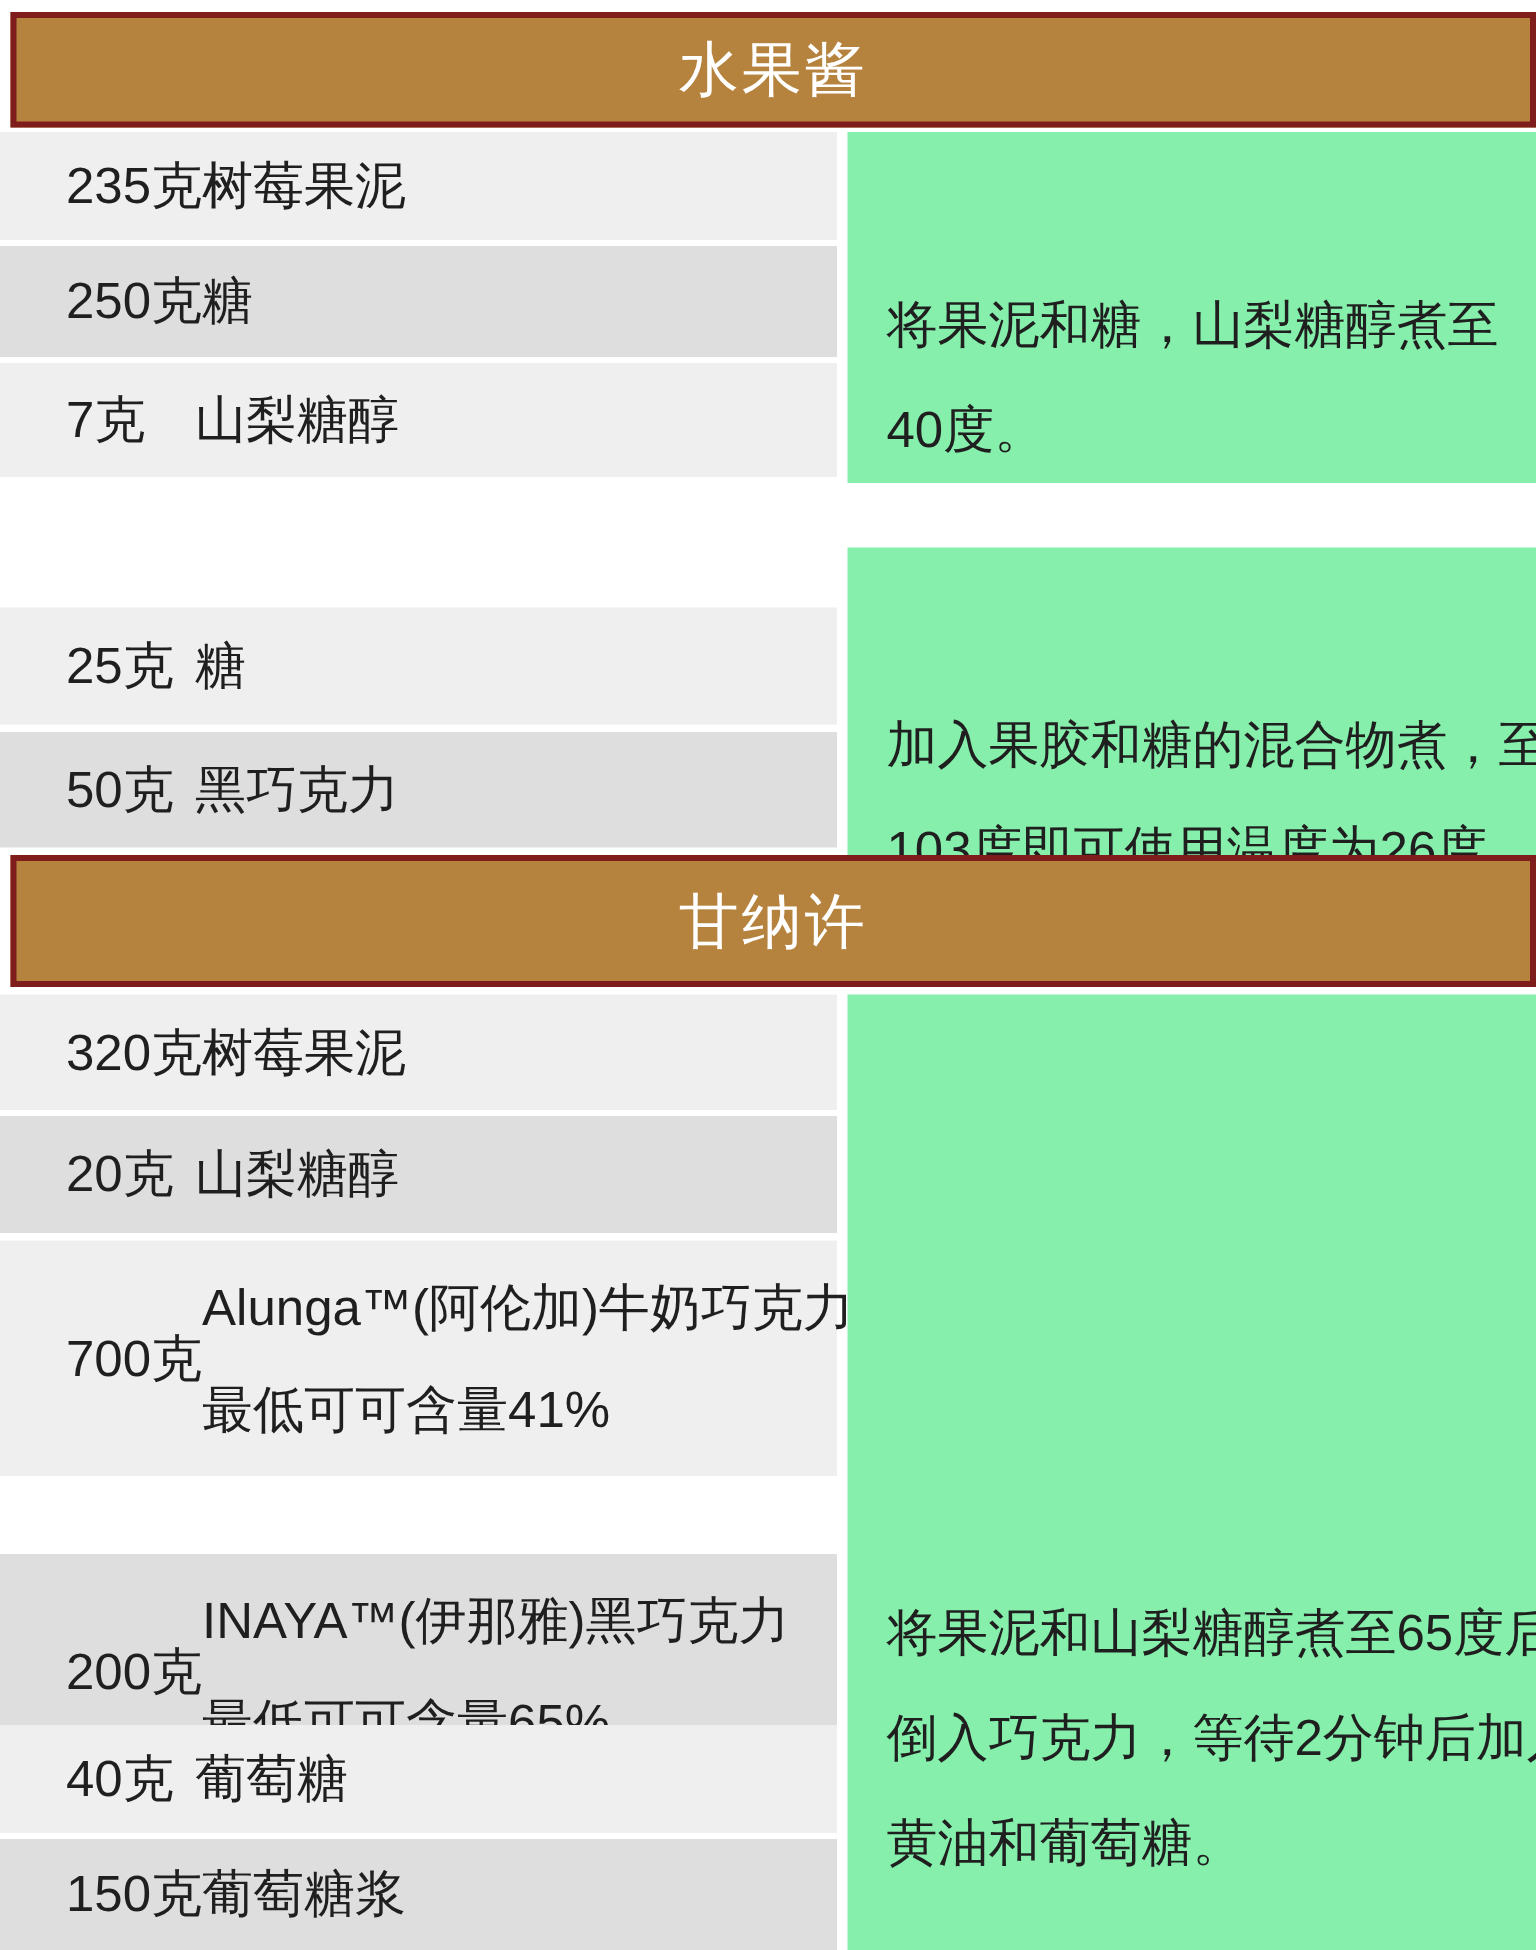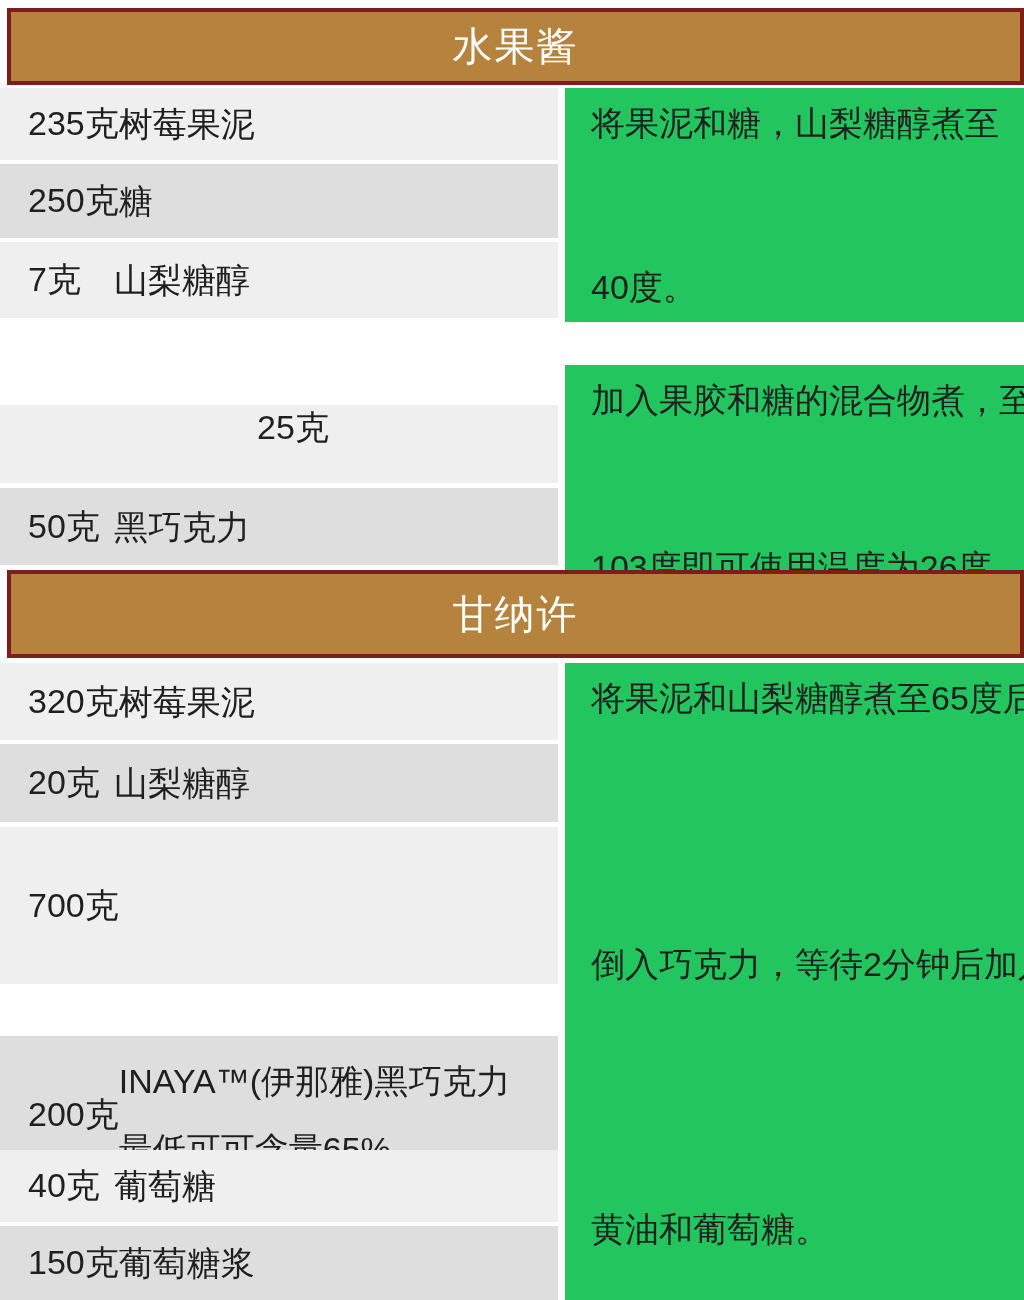--- a/index.html
+++ b/index.html
@@ -31,38 +31,38 @@
     left: 0;
     width: 558px;
     display: flex;
     align-items: center;
     box-sizing: border-box;
   }
   .row-light { background: #efefef; }
   .row-dark  { background: #dedede; }
   .amount {
     flex: 0 0 86px;
-    padding-left: 28px;
+    padding-left: 44px;
     font-size: 34px;
     white-space: nowrap;
   }
   .iname {
     font-size: 34px;
     line-height: 68px;
   }
   .iname .nline { white-space: nowrap; }
   .instr-cell {
     position: absolute;
     left: 565px;
     width: 459px;
-    background: #22c55e;
+    background: #86efac;
     box-sizing: border-box;
     display: flex;
     flex-direction: column;
-    justify-content: space-between;
+    justify-content: flex-end;
     padding-left: 26px;
     padding-right: 6px;
   }
   .instr-cell.lift { padding-bottom: 36px; }
   .instr-line {
     font-size: 34px;
     line-height: 70px;
     white-space: nowrap;
   }
 </style>
@@ -86,21 +86,21 @@
     <div class="iname">
         <div class="nline">糖</div>
       </div>
   </div>
   <div class="ing-row row-light" style="top:242px; height:76px;">
     <div class="amount">7克</div>
     <div class="iname">
         <div class="nline">山梨糖醇</div>
       </div>
   </div>
-  <div class="ing-row row-light" style="top:405px; height:78px;flex-direction:column;">
+  <div class="ing-row row-light" style="top:405px; height:78px;">
     <div class="amount">25克</div>
     <div class="iname">
         <div class="nline">糖</div>
       </div>
   </div>
   <div class="ing-row row-dark" style="top:488px; height:77px;">
     <div class="amount">50克</div>
     <div class="iname">
         <div class="nline">黑巧克力</div>
       </div>
@@ -126,20 +126,24 @@
       </div>
   </div>
   <div class="ing-row row-dark" style="top:744px; height:78px;">
     <div class="amount">20克</div>
     <div class="iname">
         <div class="nline">山梨糖醇</div>
       </div>
   </div>
   <div class="ing-row row-light" style="top:827px; height:157px;">
     <div class="amount">700克</div>
+    <div class="iname">
+      <div class="nline">Alunga™(阿伦加)牛奶巧克力</div>
+      <div class="nline">最低可可含量41%</div>
+    </div>
   </div>
   <div class="ing-row row-dark" style="top:992px; height:157px;margin-top:44px;">
     <div class="amount">200克</div>
     <div class="iname">
       <div class="nline">INAYA™(伊那雅)黑巧克力</div>
       <div class="nline">最低可可含量65%</div>
     </div>
   </div>
   <div class="ing-row row-light" style="top:1150px; height:72px;">
     <div class="amount">40克</div>

